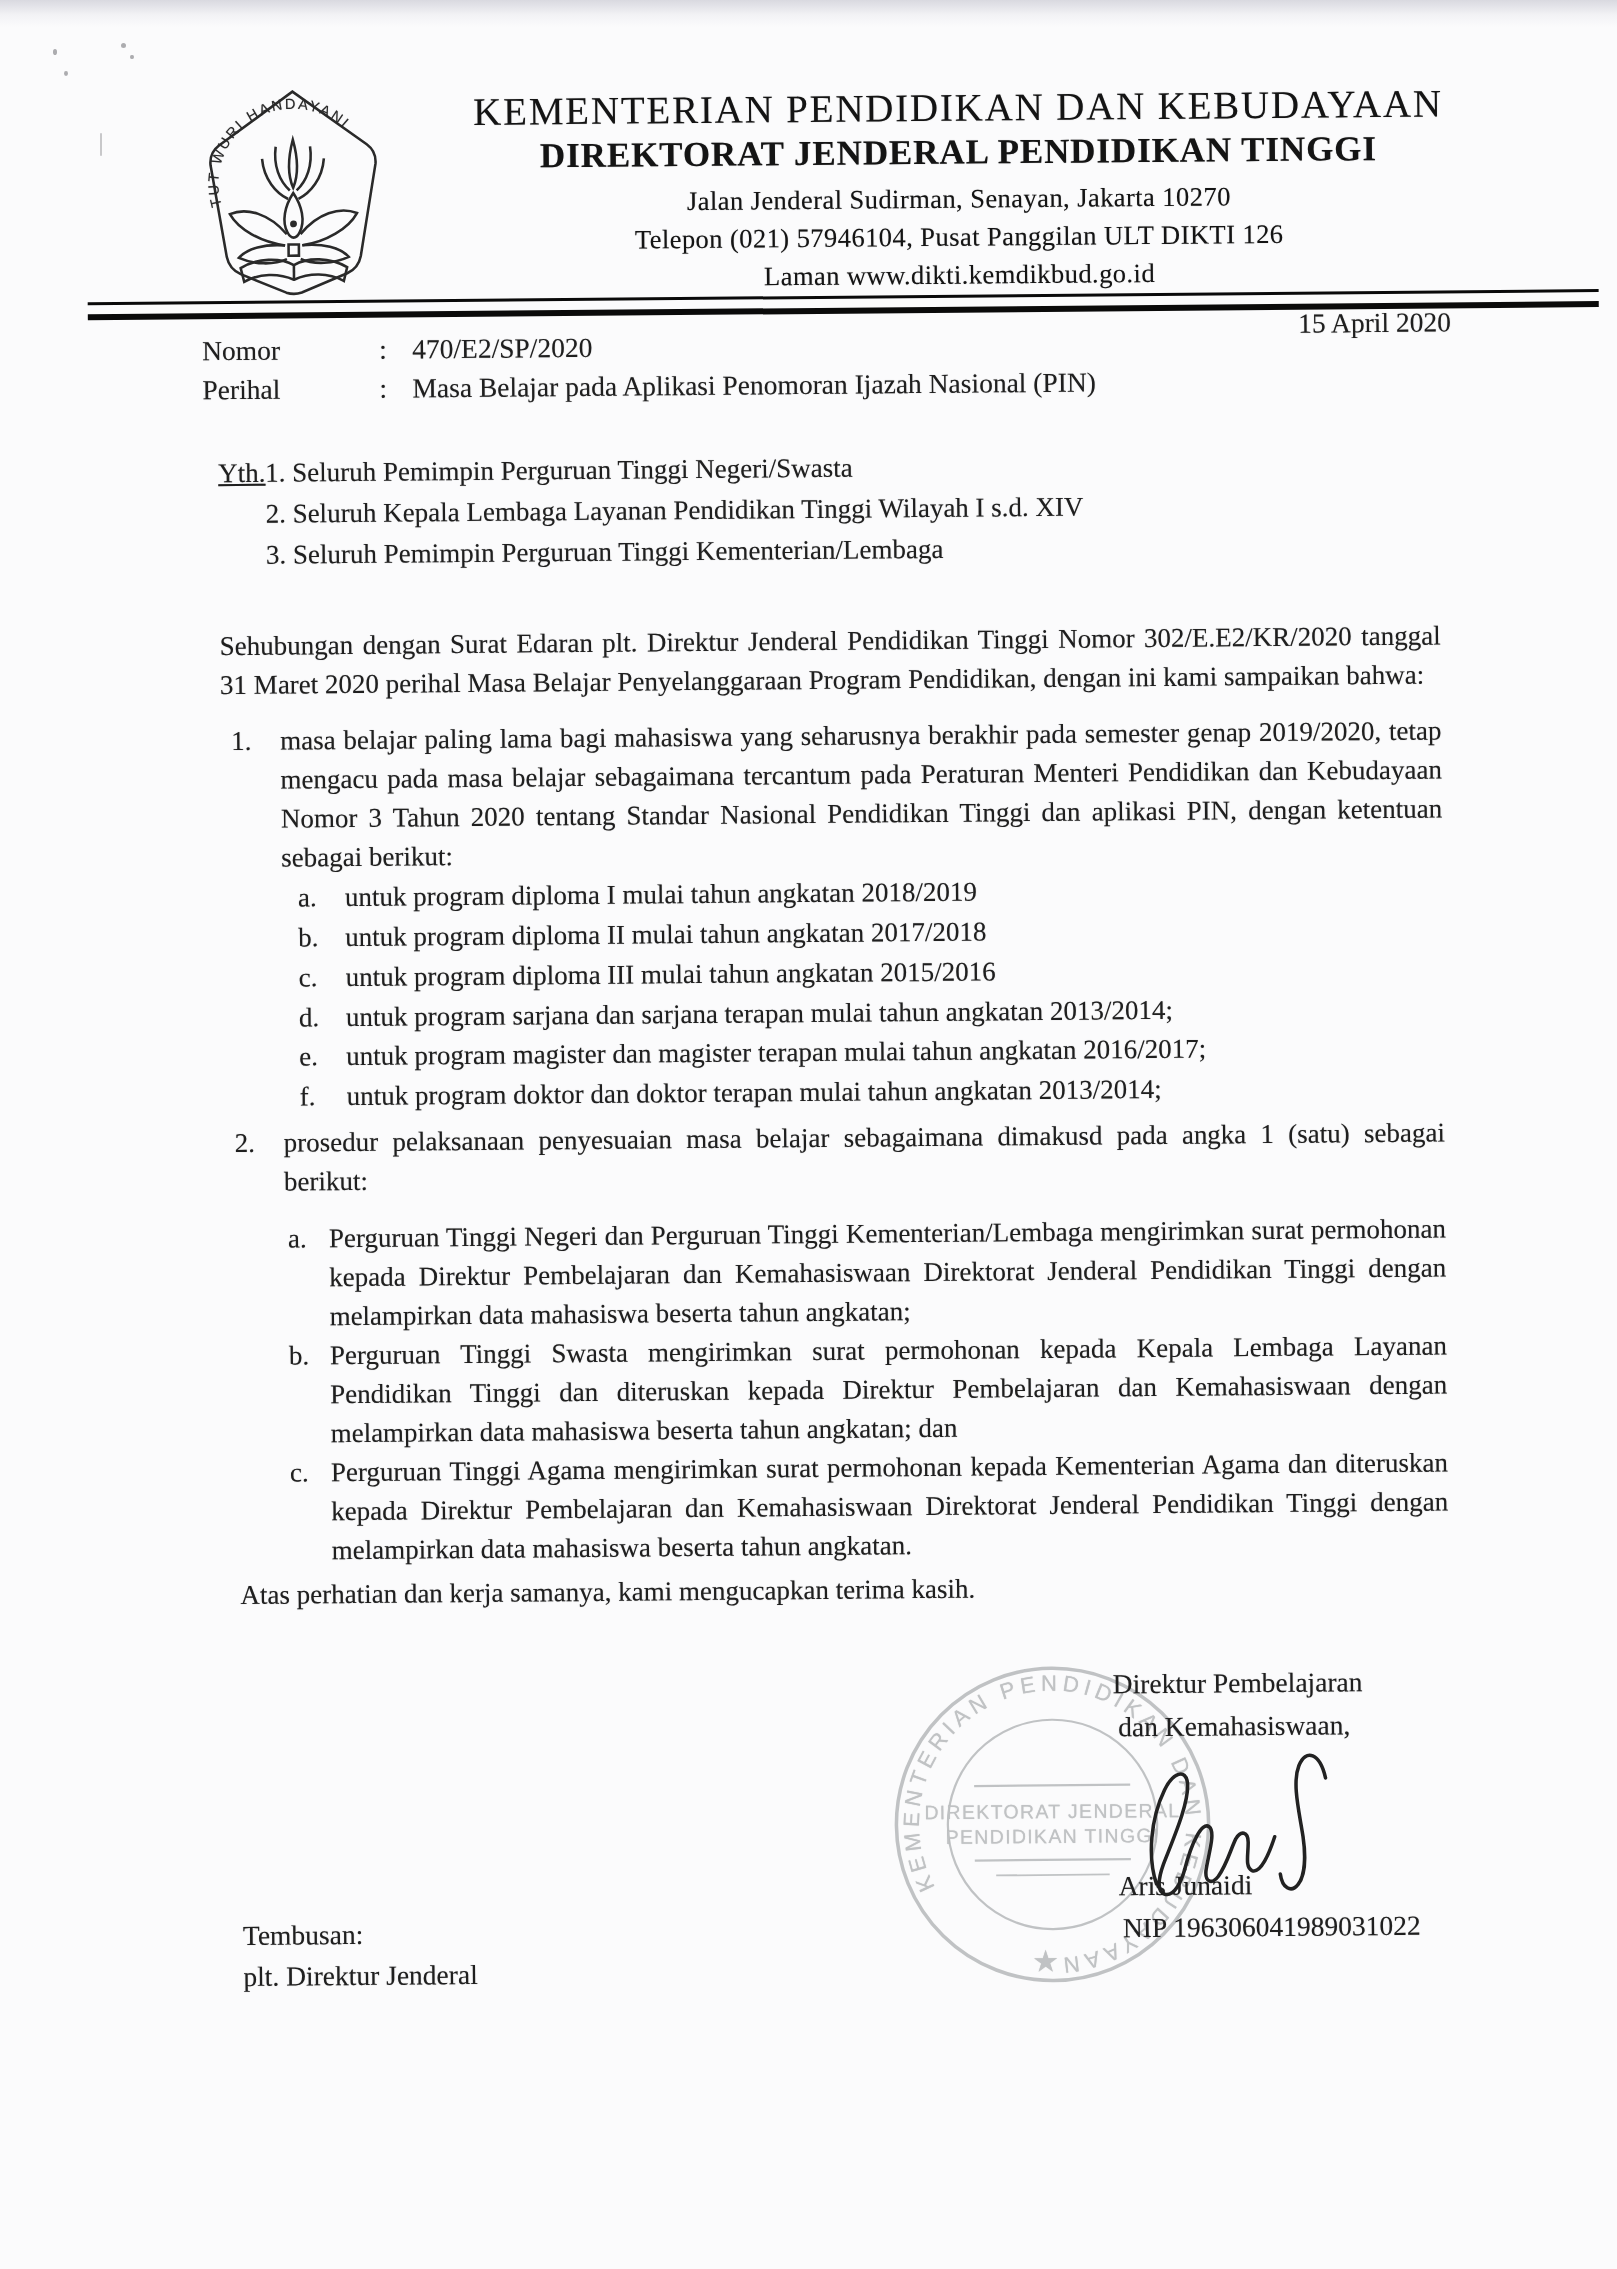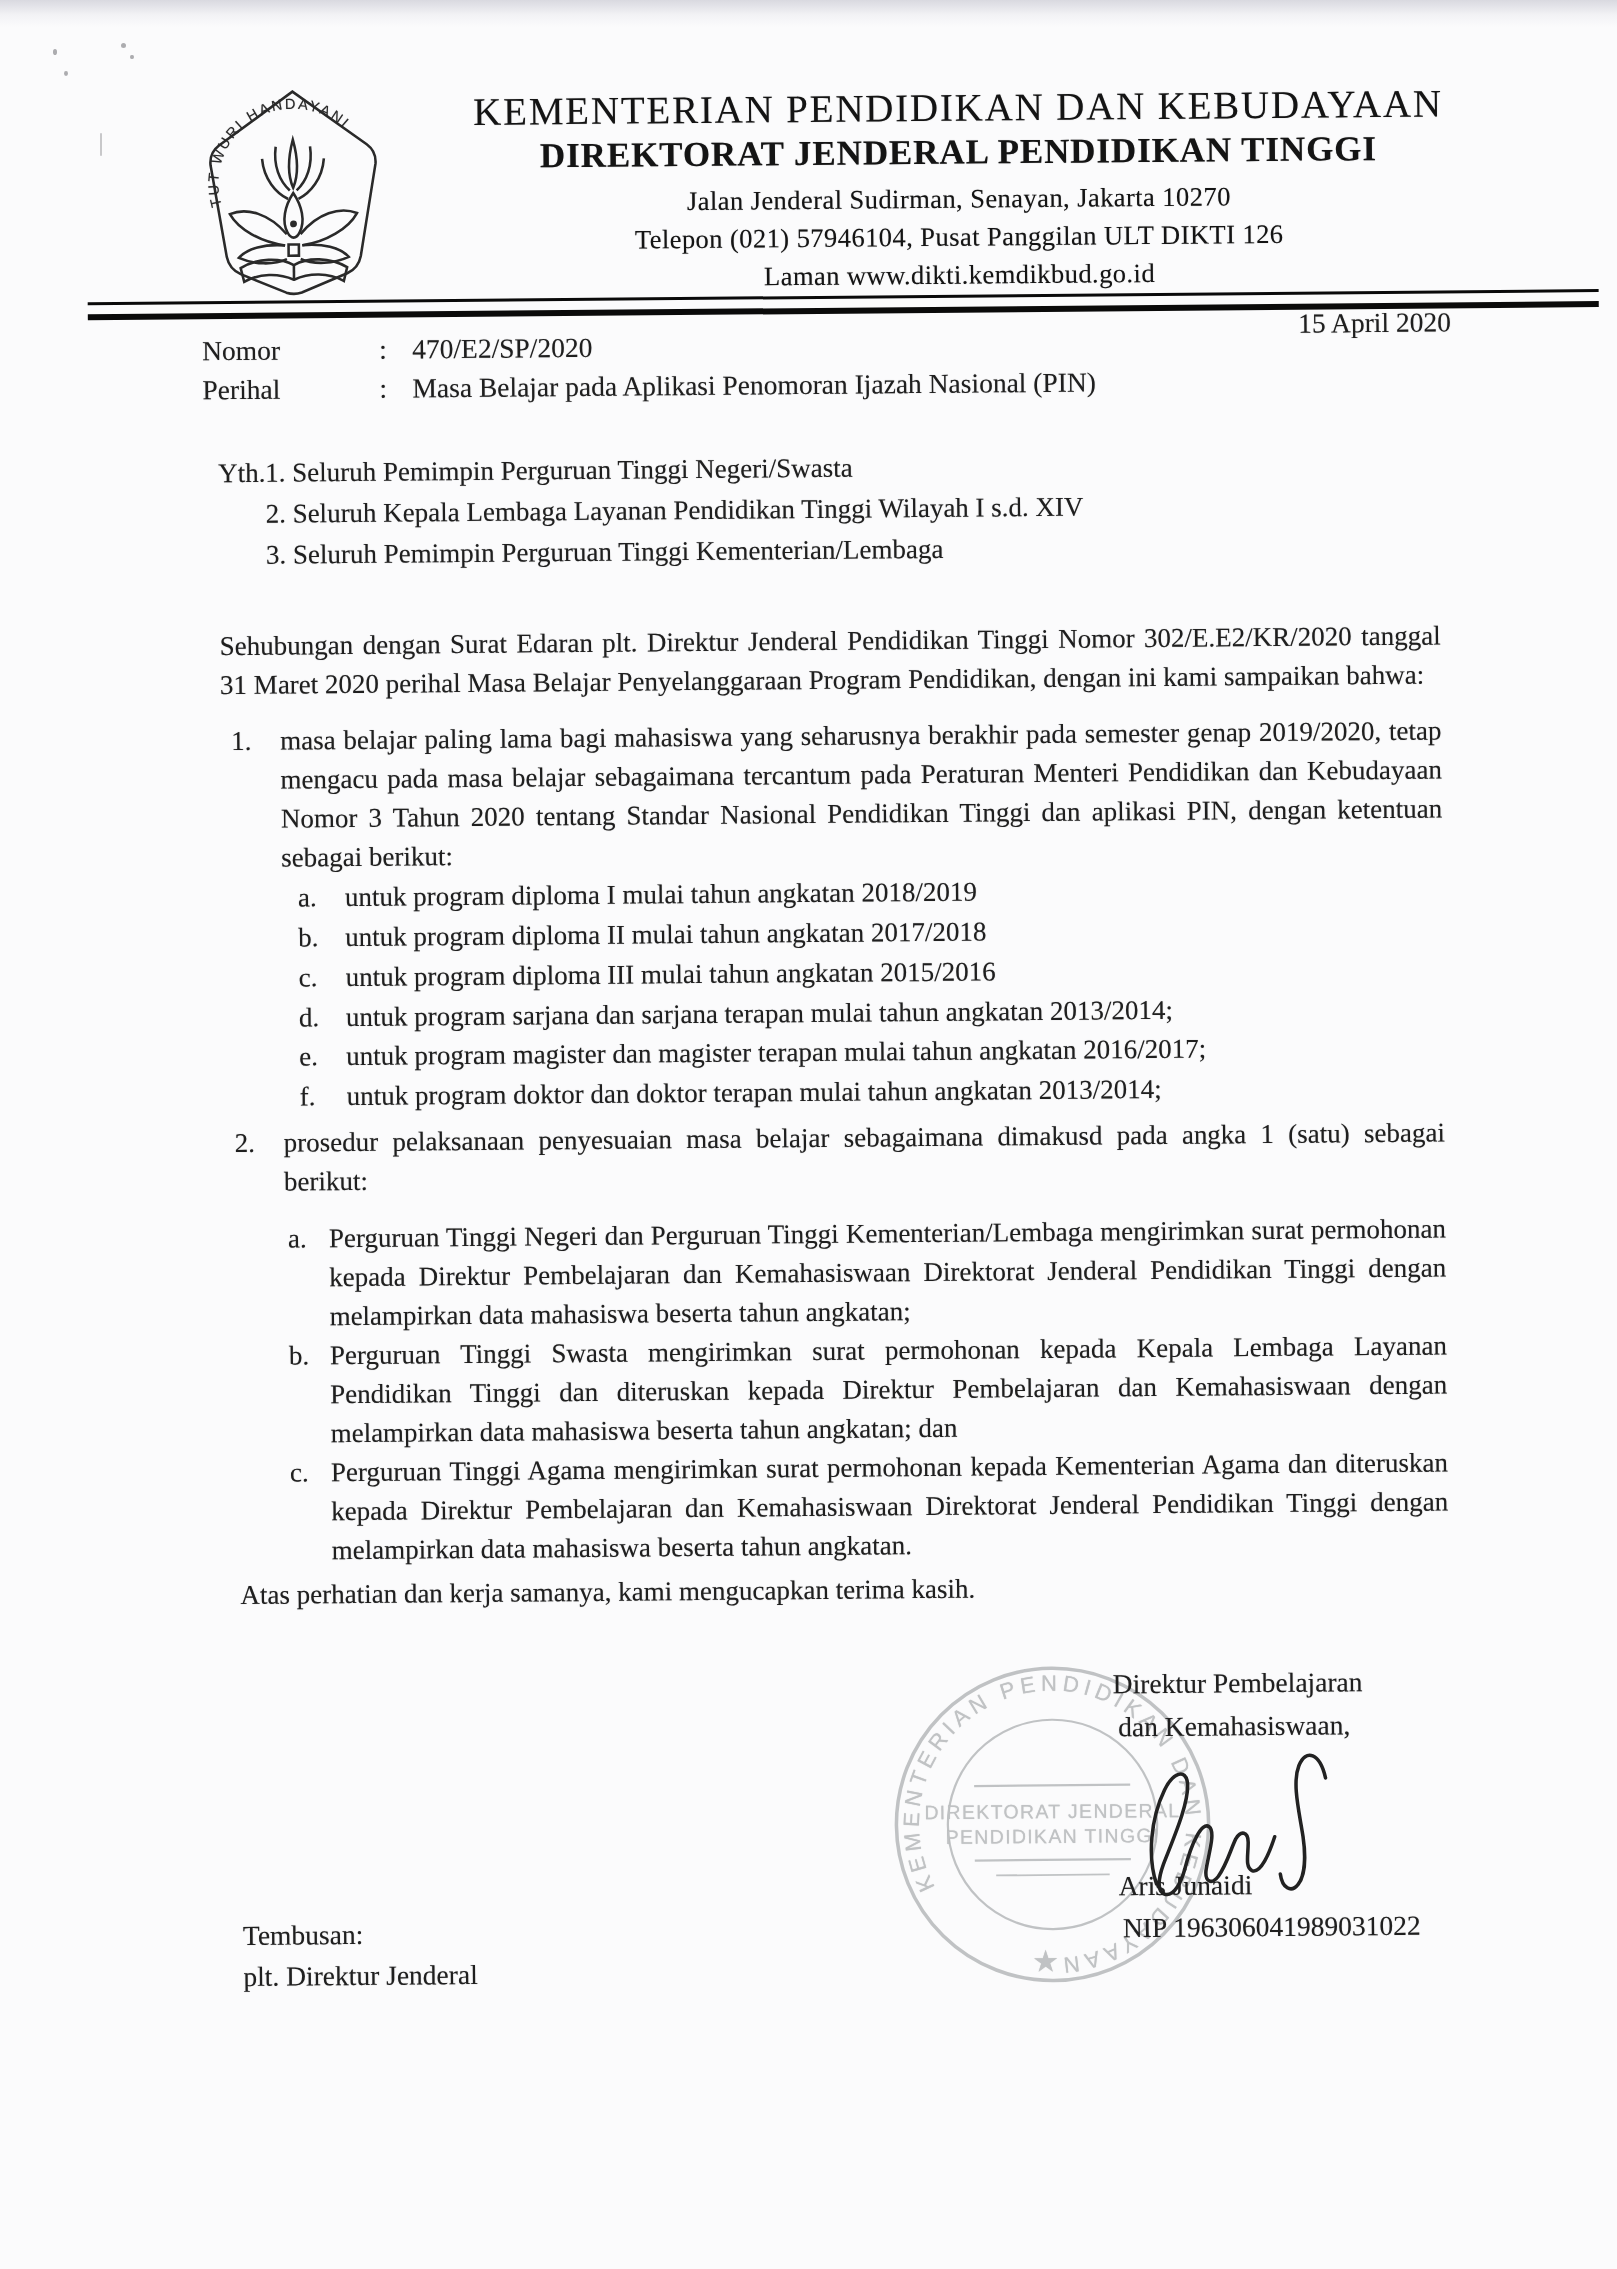--- a/index.html
+++ b/index.html
@@ -25,21 +25,21 @@
   .rule.thick{top:308px;height:6.2px;}
   
   .date{position:absolute;top:312px;right:160px;font-size:27.5px;}
   .meta{position:absolute;left:208px;top:326px;font-size:27.5px;line-height:39px;}
   .meta .mrow{display:flex;}
   .meta .mlabel{width:177px;flex:none;}
   .meta .mcolon{width:33px;flex:none;}
   
   .recipients{position:absolute;left:223px;top:448px;font-size:27px;line-height:41px;}
   .rec-row{display:flex;}
-  .rec-sal{width:47px;flex:none;}
+  .rec-sal{width:47px;flex:none;text-decoration:underline;}
   .rec-indent{margin-left:47px;}
   
   .body{position:absolute;left:223px;top:622px;width:1221px;font-size:27px;line-height:39px;}
   .just{text-align:justify;}
   .row{display:flex;}
   .point{margin-left:10.6px;}
   .point .m{width:49px;flex:none;}
   .point .txt{flex:1;}
   .sub1{margin-left:76px;margin-top:0.9px;}
   .sub1 .m{width:47px;flex:none;}

